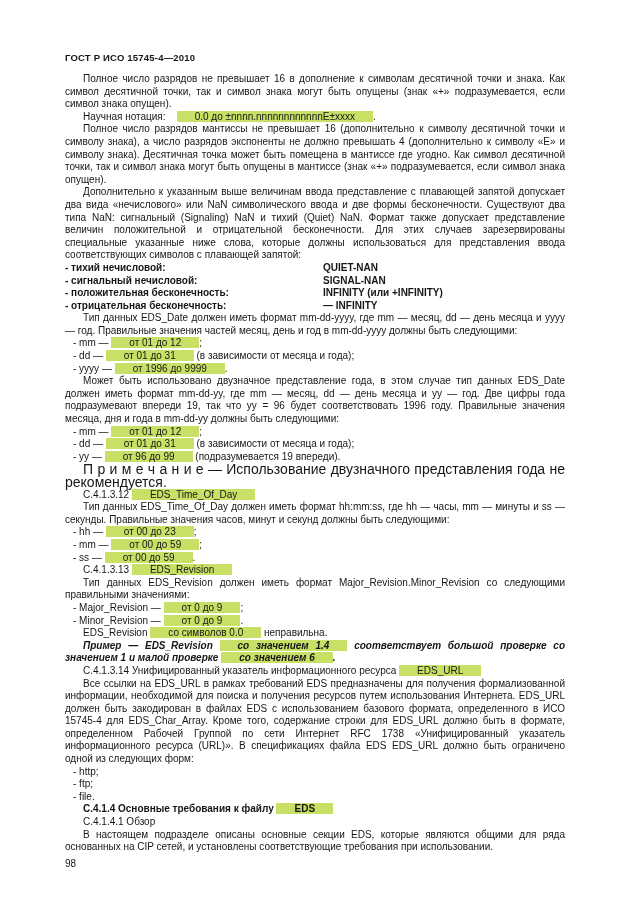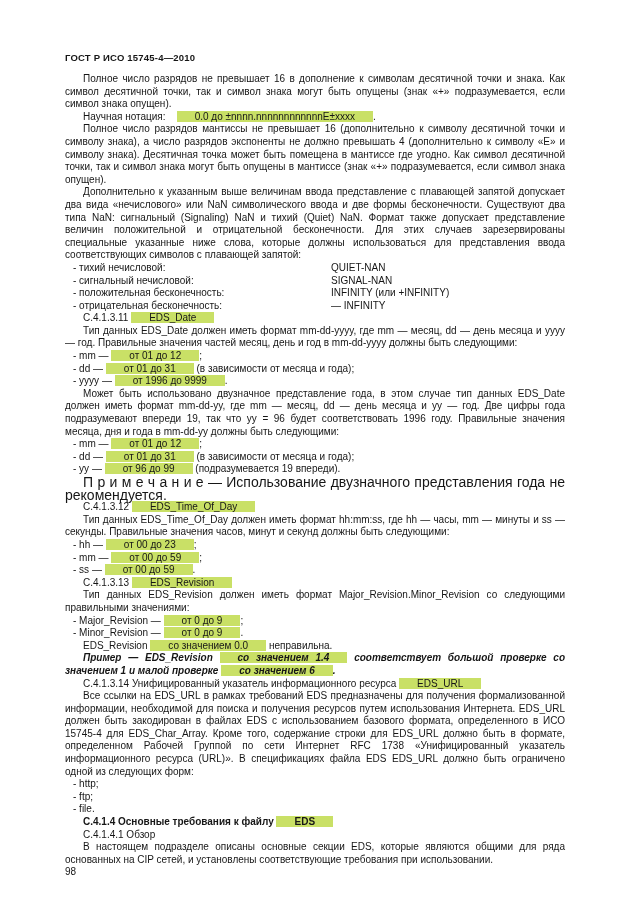--- a/index.html
+++ b/index.html
@@ -26,28 +26,27 @@
     font-size: 10px; line-height: 12.6px;
     text-align: justify;
   }
   .content p { margin: 0; }
   .p   { text-indent: 18px; }
   .li  { margin-left: 8px !important; text-align: left; }
   .h   { text-indent: 18px; }
   .hb  { text-indent: 18px; font-weight: bold; }
   .note    { text-indent: 18px; font-size: 14px; }
   .example { text-indent: 18px; font-weight: bold; font-style: italic; }
-  .termrow { display: flex; margin-left: 8px; text-align: left; }
+  .termrow { display: flex; text-align: left; font-weight: bold; }
   .termrow .term { width: 258px; flex: 0 0 auto; }
   .termrow .val  { flex: 1 1 auto; }
   mark.hl { background: var(--highlight); color: inherit; padding: 0 18px; }
   .footer {
     position: absolute; top: 858px; left: 65px;
     font-size: 10px;
-    margin-top: 8px;
   }
 </style>
 </head>
 <body>
 
 <div class="page">
   <div class="header">ГОСТ Р ИСО 15745-4—2010</div>
 
   <div class="content">
       <p class="p">Полное число разрядов не превышает 16 в дополнение к символам десятичной точки и знака. Как символ десятичной точки, так и символ знака могут быть опущены (знак «+» подразумевается, если символ знака опущен).</p>
@@ -63,40 +62,39 @@
         <span class="val">SIGNAL-NAN</span>
       </div>
       <div class="termrow">
         <span class="term">- положительная бесконечность:</span>
         <span class="val">INFINITY (или +INFINITY)</span>
       </div>
       <div class="termrow">
         <span class="term">- отрицательная бесконечность:</span>
         <span class="val">— INFINITY</span>
       </div>
-      <p class="h">С.4.1.3.11  <mark class="hl">EDS_Date</mark></p>
       <p class="p">Тип данных EDS_Date должен иметь формат mm-dd-yyyy, где mm — месяц, dd — день месяца и yyyy — год. Правильные значения частей месяц, день и год в mm-dd-yyyy должны быть следующими:</p>
       <p class="li">- mm — <mark class="hl">от 01 до 12</mark>;</p>
       <p class="li">- dd  — <mark class="hl">от 01 до 31</mark> (в зависимости от месяца и года);</p>
       <p class="li">- yyyy — <mark class="hl">от 1996 до 9999</mark>.</p>
       <p class="p">Может быть использовано двузначное представление года, в этом случае тип данных EDS_Date должен иметь формат mm-dd-yy, где mm — месяц, dd — день месяца и  yy — год. Две цифры года подразумевают впереди 19, так что yy = 96 будет соответствовать 1996 году. Правильные значения месяца, дня и года в mm-dd-yy должны быть следующими:</p>
       <p class="li">- mm — <mark class="hl">от 01 до 12</mark>;</p>
       <p class="li">- dd  — <mark class="hl">от 01 до 31</mark> (в зависимости от месяца и года);</p>
       <p class="li">- yy  — <mark class="hl">от 96 до 99</mark> (подразумевается 19 впереди).</p>
       <p class="note">П р и м е ч а н и е — Использование двузначного представления года не рекомендуется.</p>
       <p class="h">С.4.1.3.12  <mark class="hl">EDS_Time_Of_Day</mark></p>
       <p class="p">Тип данных EDS_Time_Of_Day должен иметь формат hh:mm:ss, где hh — часы, mm  — минуты и ss — секунды. Правильные значения часов, минут и секунд должны быть следующими:</p>
       <p class="li">- hh  — <mark class="hl">от 00 до 23</mark>;</p>
       <p class="li">- mm — <mark class="hl">от 00 до 59</mark>;</p>
       <p class="li">- ss  — <mark class="hl">от 00 до 59</mark>.</p>
       <p class="h">С.4.1.3.13  <mark class="hl">EDS_Revision</mark></p>
       <p class="p">Тип данных EDS_Revision должен иметь формат Major_Revision.Minor_Revision со следующими правильными значениями:</p>
       <p class="li">- Major_Revision — <mark class="hl">от 0 до 9</mark>;</p>
       <p class="li">- Minor_Revision — <mark class="hl">от 0 до 9</mark>.</p>
-      <p class="p">EDS_Revision <mark class="hl">со значением 0.0</mark> неправильна.</p>
+      <p class="p">EDS_Revision <mark class="hl">со символов 0.0</mark> неправильна.</p>
       <p class="example">Пример — EDS_Revision <mark class="hl">со значением 1.4</mark> соответствует большой проверке со значением 1 и малой проверке <mark class="hl">со значением 6</mark>.</p>
       <p class="h">С.4.1.3.14  Унифицированный указатель информационного ресурса <mark class="hl">EDS_URL</mark></p>
       <p class="p">Все ссылки на EDS_URL в рамках требований EDS предназначены для получения формализованной информации, необходимой для поиска и получения ресурсов путем использования Интернета. EDS_URL должен быть закодирован в файлах EDS с использованием базового формата, определенного в ИСО 15745-4 для EDS_Char_Array. Кроме того, содержание строки для EDS_URL должно быть в формате, определенном Рабочей Группой по сети Интернет RFC 1738 «Унифицированный указатель информационного ресурса (URL)». В спецификациях файла EDS EDS_URL должно быть ограничено одной из следующих форм:</p>
       <p class="li">- http;</p>
       <p class="li">- ftp;</p>
       <p class="li">- file.</p>
       <p class="hb">С.4.1.4 Основные требования к файлу <mark class="hl">EDS</mark></p>
       <p class="h">С.4.1.4.1 Обзор</p>
       <p class="p">В настоящем подразделе описаны основные секции EDS, которые являются общими для ряда основанных на CIP сетей, и установлены соответствующие требования при использовании.</p>
     </div>

